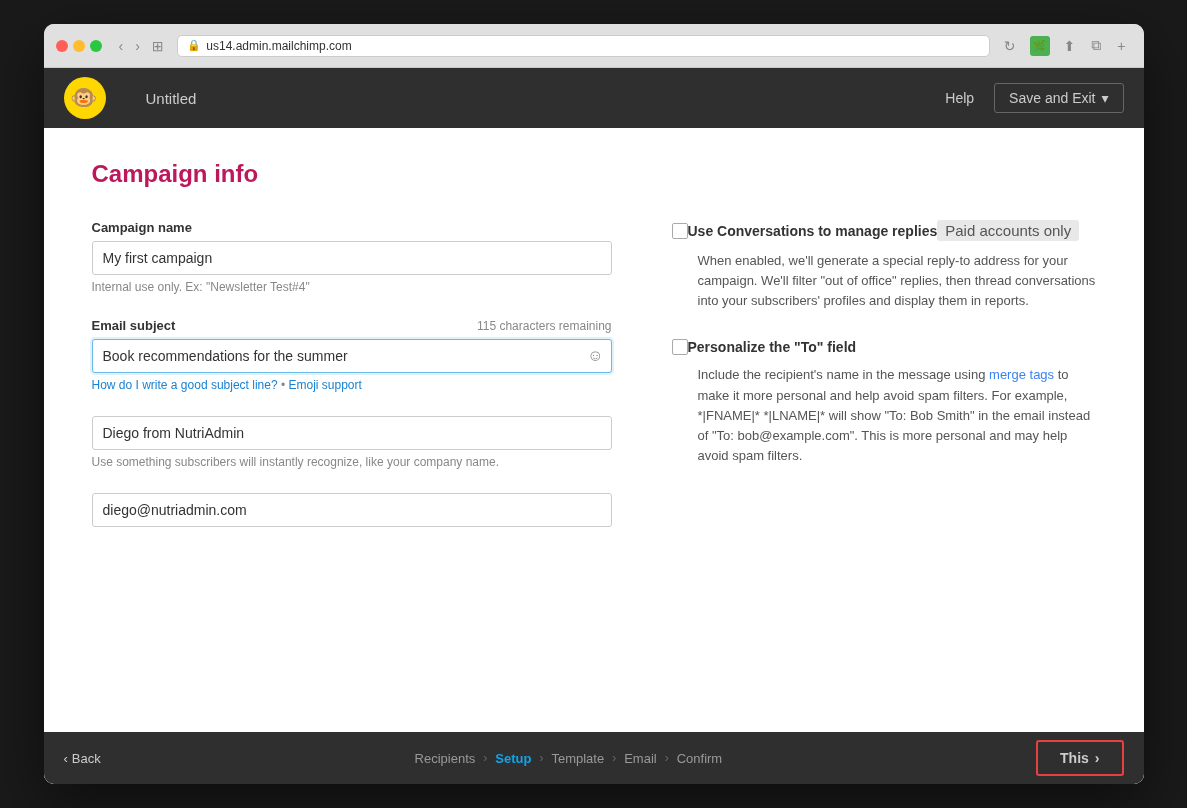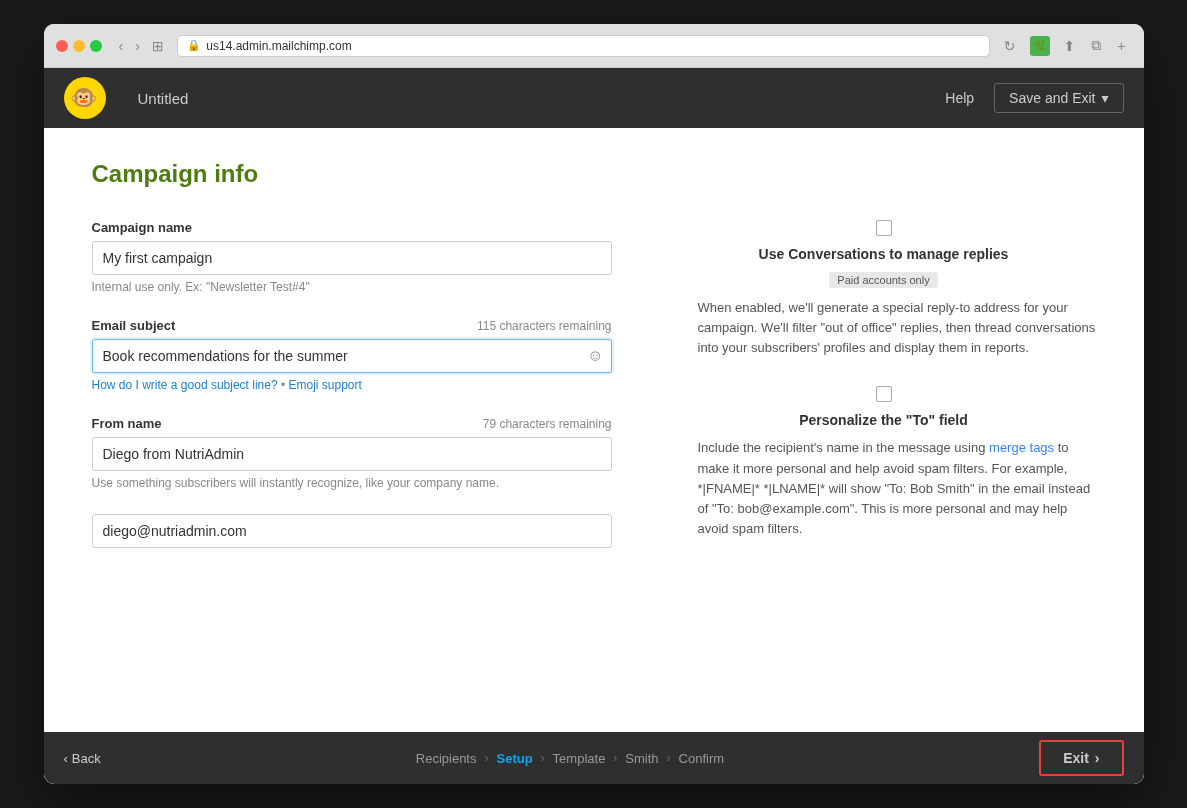--- a/index.html
+++ b/index.html
@@ -141,21 +141,21 @@
       border-radius: 50%;
       display: flex;
       align-items: center;
       justify-content: center;
       font-size: 22px;
       overflow: hidden;
     }
     .nav-title {
       color: #ccc;
       font-size: 15px;
-      margin-left: 8px;
+      margin-left: 16px;
     }
     .nav-spacer { flex: 1; }
     .nav-help {
       color: #ccc;
       font-size: 14px;
       margin-right: 20px;
       cursor: pointer;
       text-decoration: none;
     }
     .nav-save-exit {
@@ -173,21 +173,21 @@
     
     .main-content {
       flex: 1;
       background: white;
       overflow-y: auto;
       padding: 32px 48px 32px 48px;
     }
     .page-title {
       font-size: 24px;
       font-weight: 600;
-      color: #4d7c0f;
+      color: #be185d;
       margin-bottom: 32px;
     }
     .form-layout {
       display: flex;
       gap: 60px;
     }
     .form-left {
       flex: 0 0 520px;
     }
     .form-right {
@@ -254,23 +254,22 @@
       color: #1a82d1;
       text-decoration: none;
     }
     
     .checkbox-section {
       margin-bottom: 28px;
     }
     .checkbox-header {
       display: flex;
       align-items: center;
-      gap: 10px;
+      gap: 0;
       margin-bottom: 10px;
-      flex-direction: column;
     }
     .checkbox-input {
       width: 16px;
       height: 16px;
       border: 1px solid #aaa;
       background: white;
       border-radius: 2px;
       flex-shrink: 0;
       cursor: pointer;
       appearance: none;
@@ -281,21 +280,21 @@
       border-color: #1a82d1;
     }
     .checkbox-label {
       font-size: 14px;
       font-weight: 600;
       color: #333;
     }
     .paid-badge {
       background: #e8e8e8;
       color: #555;
-      font-size: 11px;
+      font-size: 15px;
       padding: 2px 8px;
       border-radius: 3px;
       font-weight: 400;
     }
     .checkbox-description {
       font-size: 13px;
       color: #555;
       line-height: 1.55;
       margin-left: 26px;
     }
@@ -427,24 +426,20 @@
               <button class="emoji-btn">☺</button>
             </div>
             <div class="form-links">
               <a href="#">How do I write a good subject line?</a>
               <span>•</span>
               <a href="#">Emoji support</a>
             </div>
           </div>
 
           <div class="form-group">
-            <div class="form-label-row">
-              <label class="form-label">From name</label>
-              <span class="form-char-count">79 characters remaining</span>
-            </div>
             <input class="form-input" type="text" value="Diego from NutriAdmin" style="">
             <div class="form-hint">Use something subscribers will instantly recognize, like your company name.</div>
           </div>
 
           <div class="form-group">
             <input class="form-input" type="email" value="diego@nutriadmin.com" style="">
           </div>
 
         </div>
 
@@ -488,27 +483,27 @@
         <span class="step-sep">›</span>
         <div class="step-item active">
           <span>Setup</span>
         </div>
         <span class="step-sep">›</span>
         <div class="step-item">
           <span>Template</span>
         </div>
         <span class="step-sep">›</span>
         <div class="step-item">
-          <span>Smith</span>
+          <span>Email</span>
         </div>
         <span class="step-sep">›</span>
         <div class="step-item">
           <span>Confirm</span>
         </div>
       </div>
 
       <button class="next-btn">
-        <span>Exit</span>
+        <span>This</span>
         <span>›</span>
       </button>
     </div>
   </div>
 </div>
 
 </body></html>

